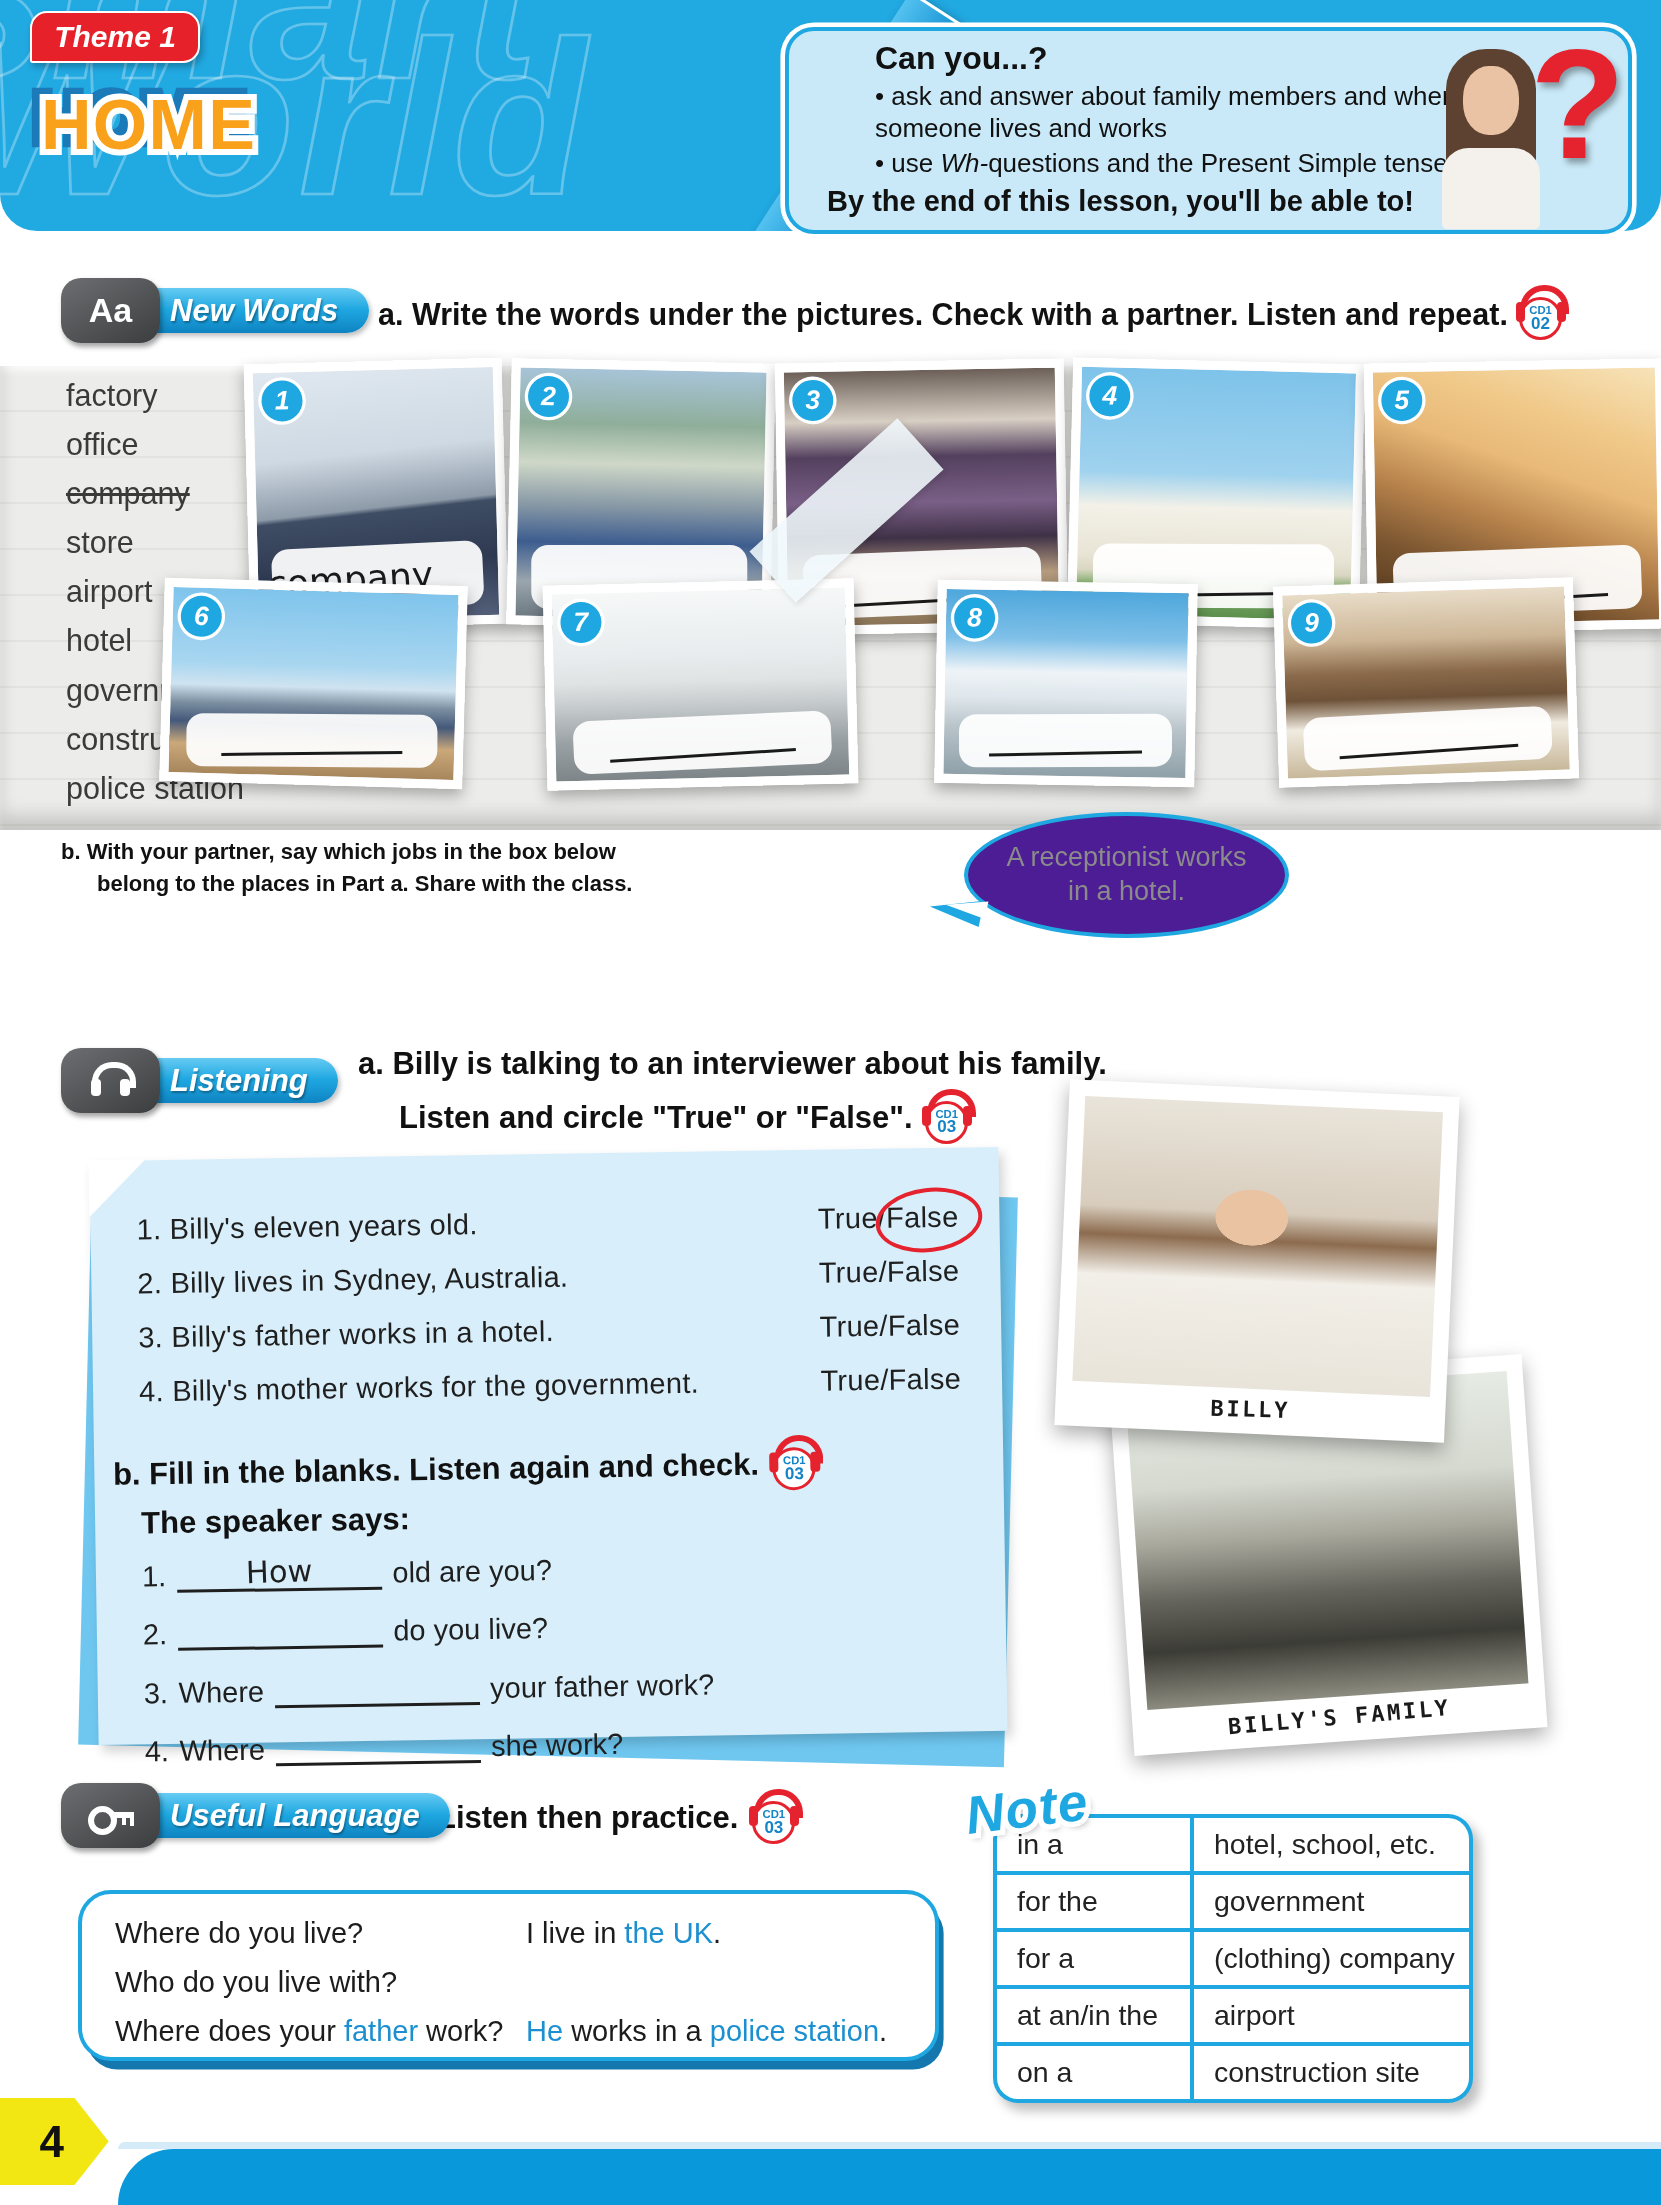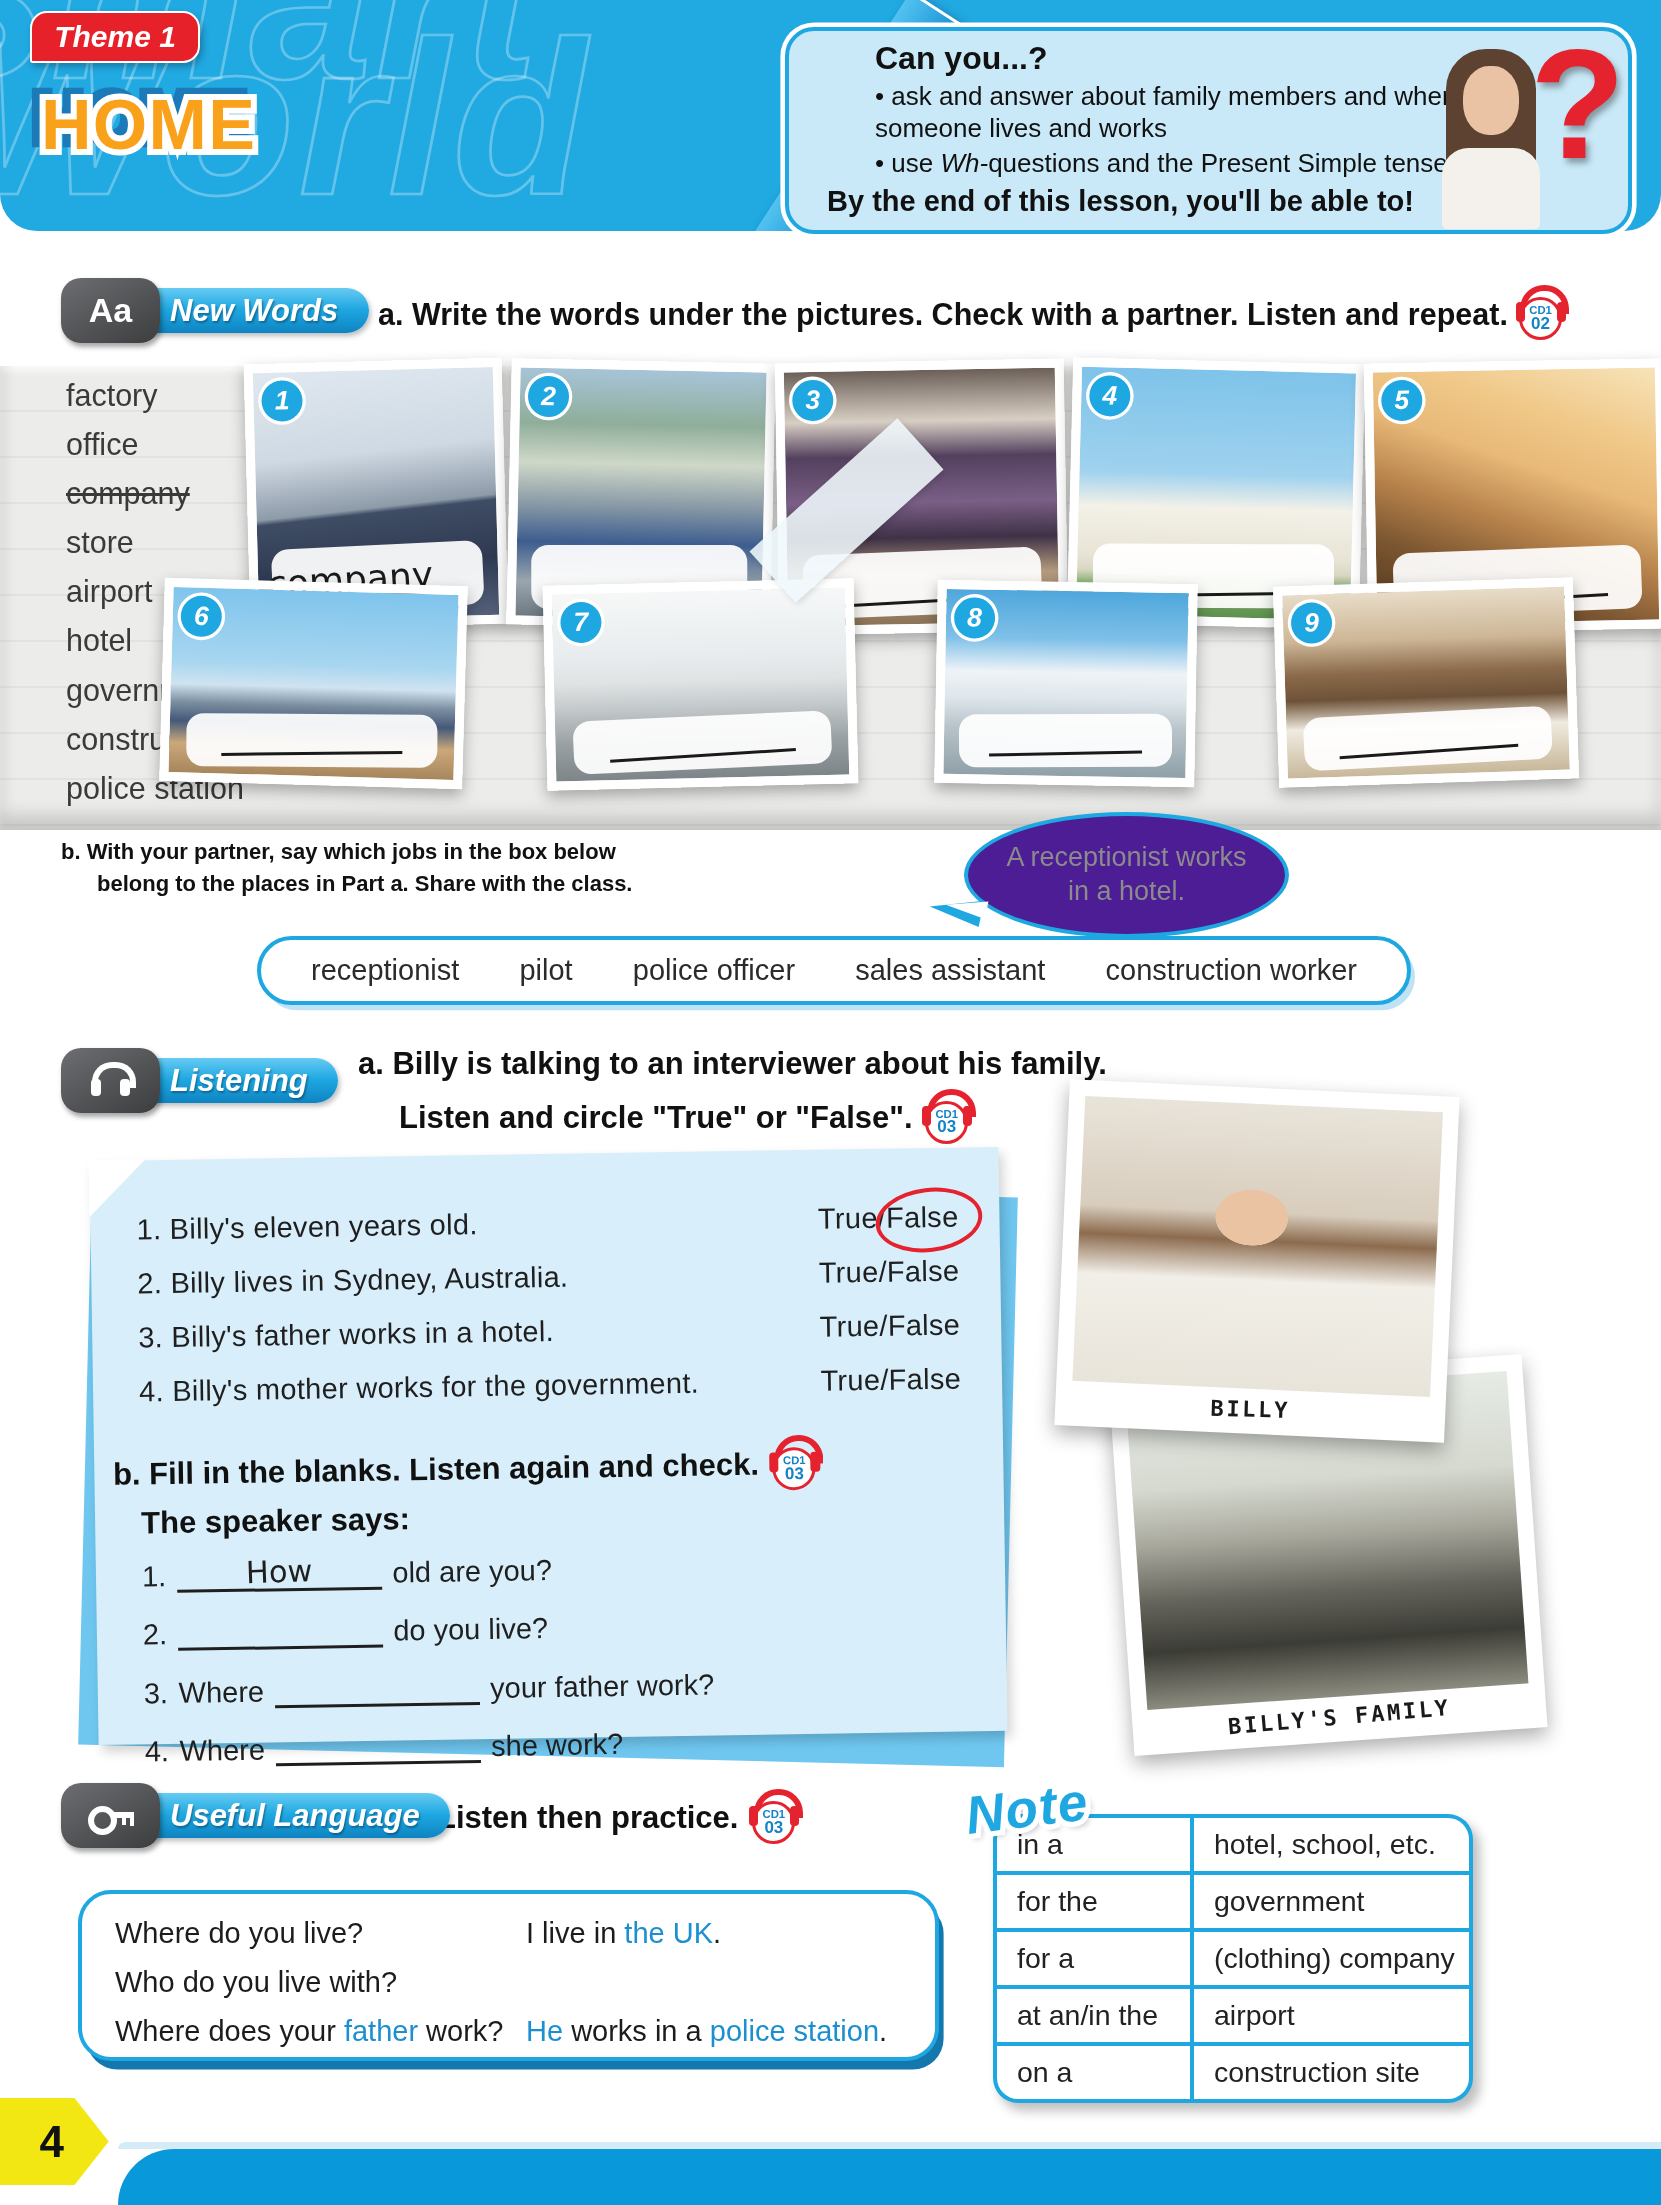--- a/index.html
+++ b/index.html
@@ -286,27 +286,20 @@
     </div>
 
   <div class="partb">
     <div>b. With your partner, say which jobs in the box below</div>
     <div class="l2">belong to the places in Part a. Share with the class.</div>
   </div>
   <div class="bubble">
     <span>A receptionist works</span>
     <span>in a hotel.</span>
   </div>
-  <div class="jobs">
-      <span class="job">receptionist</span>
-      <span class="job">pilot</span>
-      <span class="job">police officer</span>
-      <span class="job">sales assistant</span>
-      <span class="job">construction worker</span>
-    </div>
 
   <div class="badge" style="left:61px;top:1048px;">
     <div class="tab">
       <span class="icon-headphones">
           <span class="arc"></span>
           <span class="pl"></span>
           <span class="pr"></span>
         </span>
     </div>
     <div class="pill">Listening</div>

